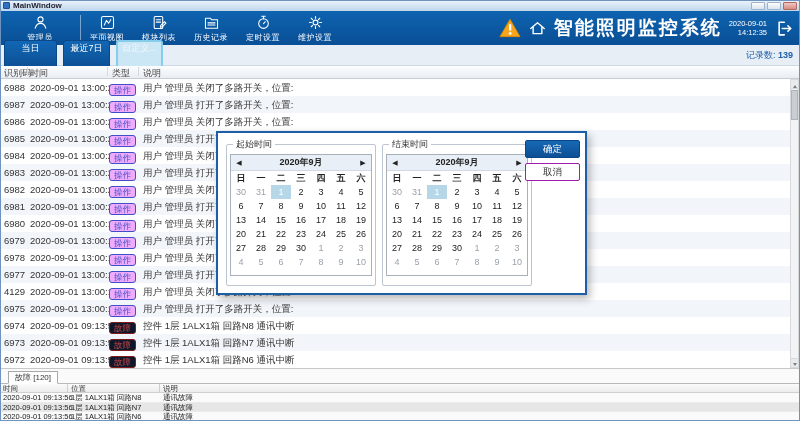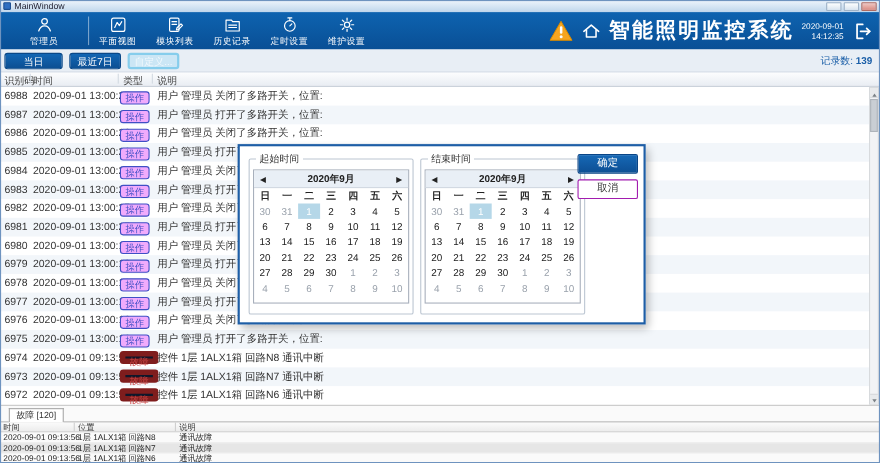--- a/index.html
+++ b/index.html
@@ -3,21 +3,21 @@
 <meta charset="utf-8">
 <style>
   * { margin:0; padding:0; box-sizing:border-box; }
   html,body { width:800px; height:421px; overflow:hidden; background:#fff;
     font-family:"Liberation Sans","DejaVu Sans",sans-serif; }
   .frame { position:absolute; inset:0; border:1px solid #6e93bf; pointer-events:none; z-index:99; }
 
   
   .titlebar { position:absolute; top:0; left:0; right:0; height:11px;
     background:linear-gradient(#eef5fc,#bfd6ec); display:flex; align-items:center;
-    padding:4px 3px; font-size:8px; color:#223; }
+    padding:4px 3px; font-size:8px; color:#223;font-weight:bold; }
   .tb-appico { width:7px; height:7px; background:#2f6fc2; border:1px solid #1d4f92; border-radius:1px; margin-right:3px; }
   .win-controls { margin-left:auto; display:flex; gap:2px; }
   .win-btn { width:14px; height:8px; border:1px solid #9fb3c8; background:linear-gradient(#fdfefe,#d9e4ef); border-radius:1px; }
   .win-btn.close { background:linear-gradient(#f0c7c2,#d98b82); border-color:#b06a60; }
 
   
   .toolbar { position:absolute; top:11px; left:0; right:0; height:34px;
     background:linear-gradient(#0e63b0,#094f95); color:#fff; display:flex; }
   .tb-items { display:flex; align-items:stretch; }
   .tb-item { width:52px; display:flex; flex-direction:column; align-items:center; justify-content:center; gap:1px; cursor:pointer; }
@@ -28,21 +28,21 @@
   .tb-right { position:absolute; right:0; top:0; height:34px; display:flex; align-items:center; gap:7px; padding-right:7px; }
   .warn-ico svg { width:22px; height:20px; display:block; }
   .home-ico svg { width:19px; height:19px; display:block; }
   .app-title { font-size:19px; font-weight:bold; letter-spacing:2px; white-space:nowrap; }
   .app-dt { font-size:7.5px; line-height:1.25; text-align:right; }
   .exit-ico svg { width:19px; height:19px; display:block; }
 
   
   .filterbar { position:absolute; top:45px; left:0; right:0; height:21px;
     background:#e8eef5; border-bottom:1px solid #cfd8e3; display:flex; align-items:center; gap:6px; padding-left:4px; }
-  .fbtn { height:15px; width:53px; font-size:9px; color:#fff; border:1px solid #0a4888; border-radius:3px;
+  .fbtn { height:30px; width:53px; font-size:9px; color:#fff; border:1px solid #0a4888; border-radius:3px;
     background:linear-gradient(#1266b4,#0c4f93); text-align:center; line-height:15px; cursor:pointer; }
   .fbtn.small { width:47px; }
   .fbtn.custom { background:#cbe6f5; border:2px solid #86cdec; color:#f0f8fd; line-height:12px; }
   .record-count { position:absolute; right:7px; top:4px; font-size:9px; color:#1b5fa8; }
   .record-count b { font-weight:bold; }
 
   
   .log-table { position:absolute; top:66px; left:0; right:0; height:302px; }
   .lt-header { height:13px; background:linear-gradient(#fcfdfe,#e9edf3);
     border-bottom:1px solid #c6ced8; position:relative; font-size:9px; color:#444; }
@@ -51,21 +51,21 @@
   .h-sep { position:absolute; top:2px; bottom:2px; width:1px; background:#d3dae2; }
   .lt-rows { position:relative; }
   .lt-row { height:17px; position:relative; font-size:9.5px; color:#333; line-height:17px; }
   .lt-row.striped { background:#f2f6fa; }
   .c-id { position:absolute; left:4px; }
   .c-time { position:absolute; left:30px; }
   .c-type { position:absolute; left:109px; top:2px; }
   .c-desc { position:absolute; left:143px; white-space:nowrap;text-align:center; }
   .badge { display:inline-block; height:12px; line-height:11px; padding:0 4px; border-radius:3px; font-size:8.5px; }
   .badge.op { color:#3f4fc5; border:1px solid #3f4fc5; background:#f0abfc; }
-  .badge.fault { color:#cc4747; border:5px solid #7f1d1d; background:#0f172a; }
+  .badge.fault { color:#cc4747; border:1px solid #7f1d1d; background:#0f172a; }
 
   
   .scrollbar { position:absolute; top:79px; right:1px; width:9px; height:289px;
     background:#f2f3f5; border:1px solid #d7dadd; z-index:3; }
   .sb-up,.sb-down { position:absolute; left:0; right:0; height:9px; background:#e8eaec; }
   .sb-up{top:0; border-bottom:1px solid #d7dadd;} .sb-down{bottom:0; border-top:1px solid #d7dadd;}
   .sb-up::after { content:""; position:absolute; left:1.5px; top:2.5px; border:2px solid transparent; border-bottom:3px solid #7a8086; }
   .sb-down::after { content:""; position:absolute; left:1.5px; top:3.5px; border:2px solid transparent; border-top:3px solid #7a8086; }
   .sb-thumb { position:absolute; left:0; right:0; top:10px; height:30px; background:#c9ced4; border:1px solid #aeb4bb; }
 
@@ -294,21 +294,21 @@
         <span class="c-type"><span class="badge op">操作</span></span>
         <span class="c-desc">用户 管理员 关闭了多路开关，位置:</span>
       </div>
       <div class="lt-row striped">
         <span class="c-id">6977</span>
         <span class="c-time">2020-09-01 13:00:17</span>
         <span class="c-type"><span class="badge op">操作</span></span>
         <span class="c-desc">用户 管理员 打开了多路开关，位置:</span>
       </div>
       <div class="lt-row">
-        <span class="c-id">6976</span>
+        <span class="c-id">4129</span>
         <span class="c-time">2020-09-01 13:00:16</span>
         <span class="c-type"><span class="badge op">操作</span></span>
         <span class="c-desc">用户 管理员 关闭了多路开关，位置:</span>
       </div>
       <div class="lt-row striped">
         <span class="c-id">6975</span>
         <span class="c-time">2020-09-01 13:00:16</span>
         <span class="c-type"><span class="badge op">操作</span></span>
         <span class="c-desc">用户 管理员 打开了多路开关，位置:</span>
       </div>

